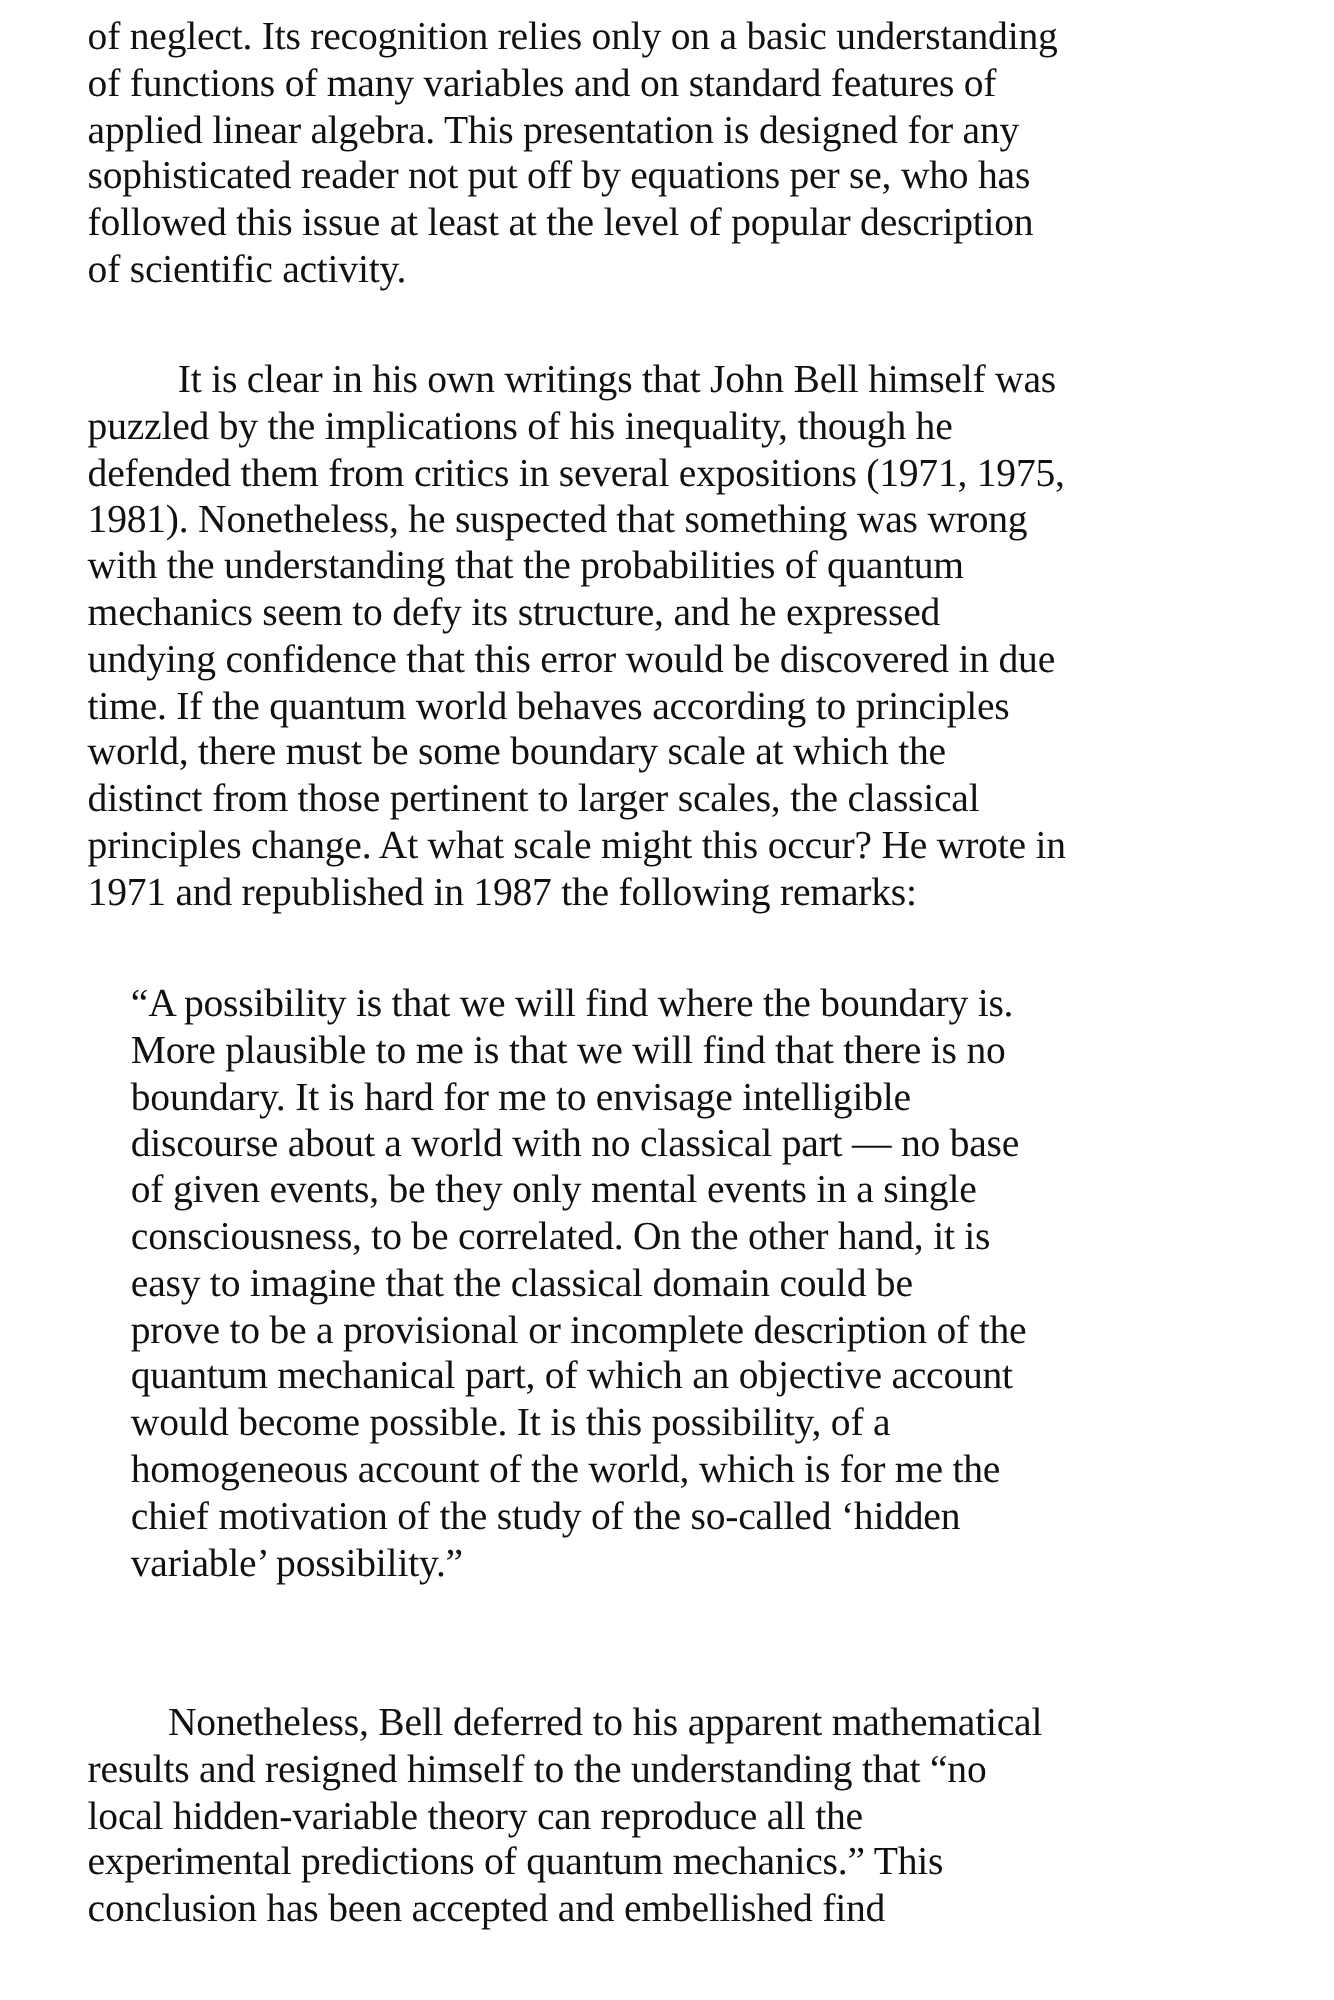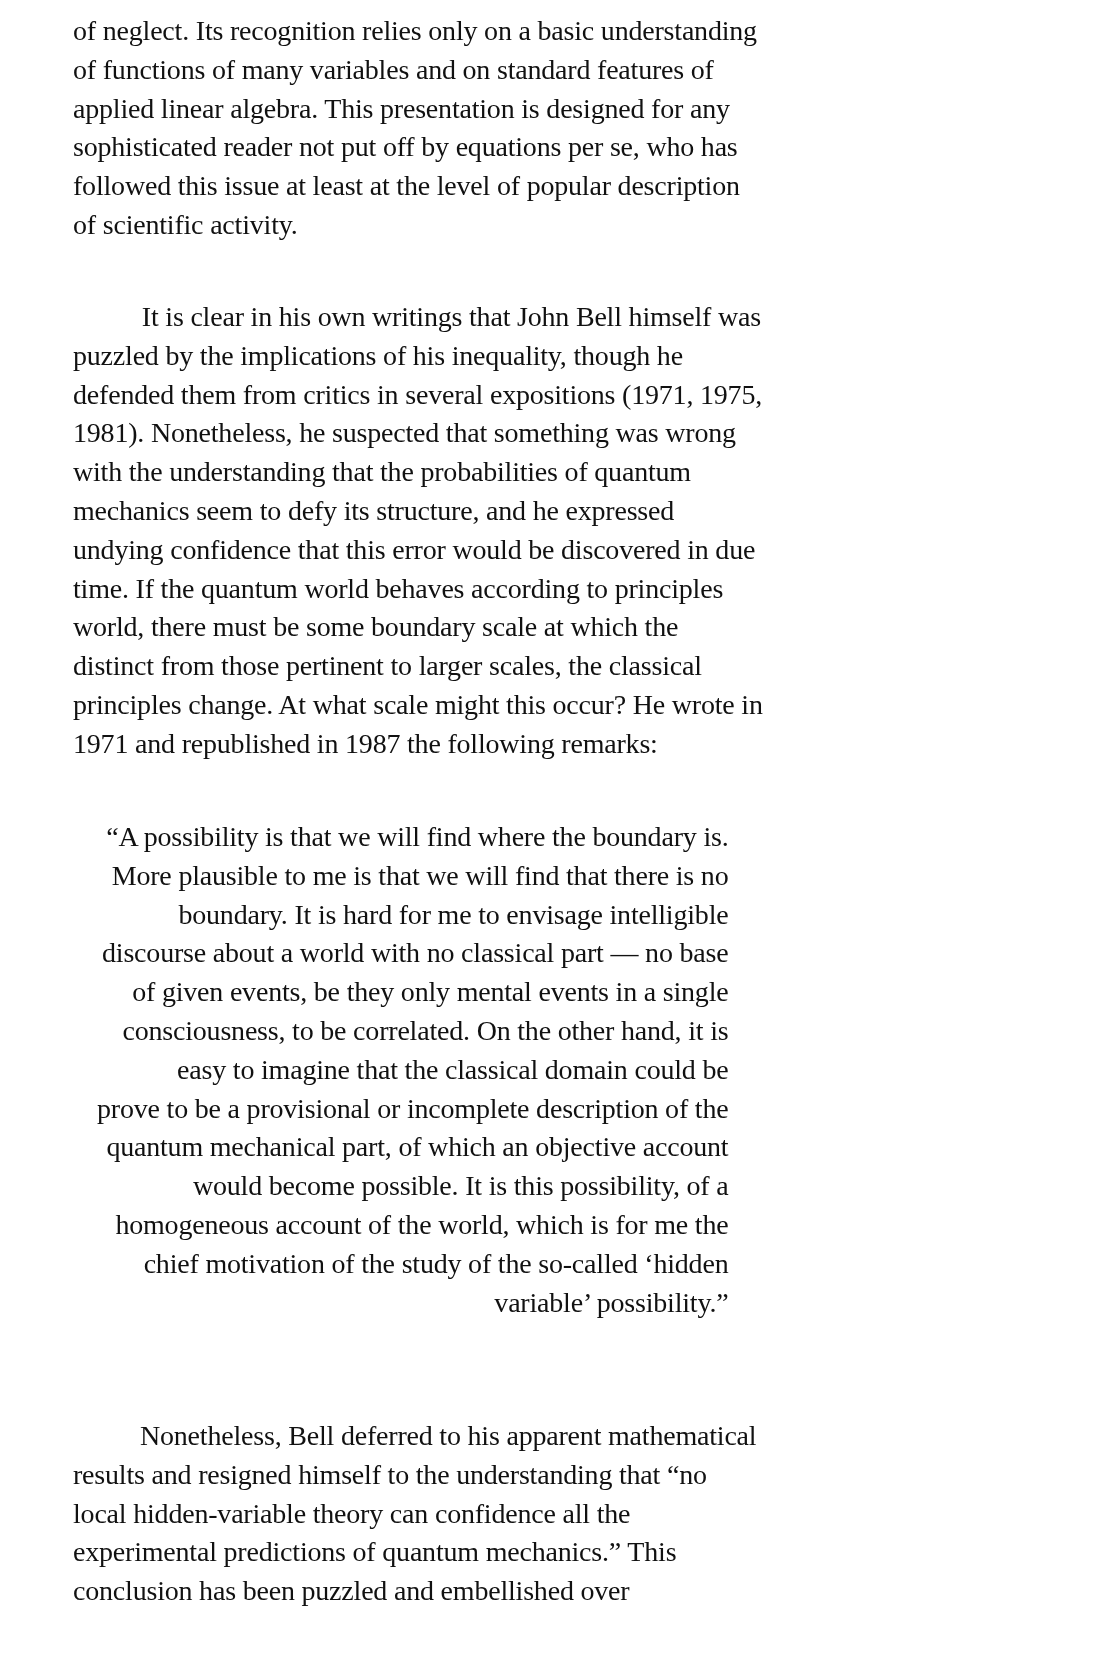--- a/index.html
+++ b/index.html
@@ -16,35 +16,35 @@
       color: #111111;
     }
     .page {
       position: absolute;
       left: 73px;
       top: 12px;
       width: 1000px;
     }
     .para {
       margin: 0;
-      font-size: 28px;
+      font-size: 33px;
       line-height: 38.8px;
       letter-spacing: -0.2px;
       white-space: nowrap;
     }
     .para .line {
       display: block;
     }
     .para.indent .line:first-child {
       text-indent: 67px;
       text-align: center;
     }
     .p1 { position: absolute; top: 0; }
     .p2 { position: absolute; top: 286px; }
-    .quote { position: absolute; top: 806px; left: 24px; text-align: right; }
+    .quote { position: absolute; top: 806px; left: 36px; }
     .p3 { position: absolute; top: 1405px; }
   </style>
 </head>
 <body>
 
 <div class="page">
 
   <p class="para p1">
     <span class="line">of neglect. Its recognition relies only on a basic understanding</span>
     <span class="line">of functions of many variables and on standard features of</span>
@@ -81,18 +81,18 @@
     <span class="line">quantum mechanical part, of which an objective account</span>
     <span class="line">would become possible. It is this possibility, of a</span>
     <span class="line">homogeneous account of the world, which is for me the</span>
     <span class="line">chief motivation of the study of the so-called ‘hidden</span>
     <span class="line">variable’ possibility.”</span>
   </blockquote>
 
   <p class="para indent p3">
     <span class="line">Nonetheless, Bell deferred to his apparent mathematical</span>
     <span class="line">results and resigned himself to the understanding that “no</span>
-    <span class="line">local hidden-variable theory can confidence all the</span>
+    <span class="line">local hidden-variable theory can reproduce all the</span>
     <span class="line">experimental predictions of quantum mechanics.” This</span>
-    <span class="line">conclusion has been puzzled and embellished over</span>
+    <span class="line">conclusion has been accepted and embellished find</span>
   </p>
 
 </div>
 
 </body></html>

